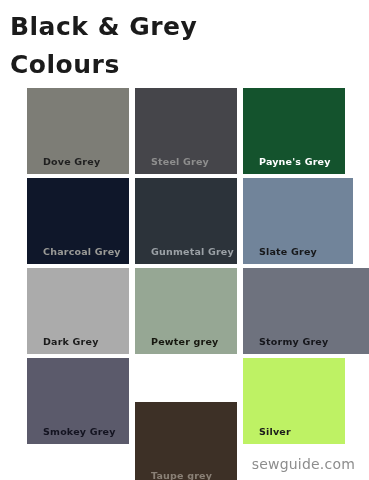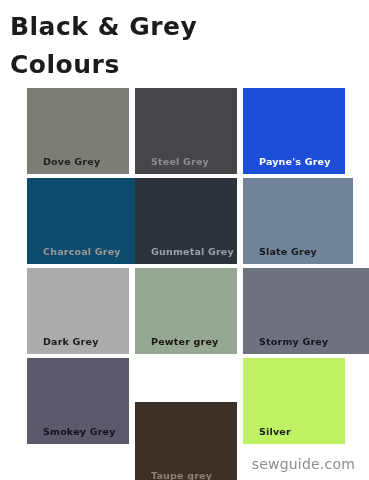--- a/index.html
+++ b/index.html
@@ -79,24 +79,24 @@
   <div class="title" style="color: rgb(27, 27, 27);">Black &amp; Grey
 Colours</div>
 
   <div class="grid">
       <div class="swatch" style="background: rgb(125, 125, 118);">
         <div class="swatch-label" style="color: rgb(31, 31, 31);">Dove Grey</div>
       </div>
       <div class="swatch" style="background: rgb(69, 69, 74);">
         <div class="swatch-label" style="color: rgb(142, 142, 142); text-align: right;">Steel Grey</div>
       </div>
-      <div class="swatch" style="background: #1d4ed8;">
+      <div class="swatch" style="background: #14532d;">
         <div class="swatch-label" style="color: rgb(255, 255, 255);">Payne's Grey</div>
       </div>
-      <div class="swatch" style="background: #0c4a6e; padding-left: 12px;">
+      <div class="swatch" style="background: #0f172a;">
         <div class="swatch-label" style="color: rgb(154, 154, 150);">Charcoal Grey</div>
       </div>
       <div class="swatch" style="background: rgb(44, 51, 58);">
         <div class="swatch-label" style="color: rgb(155, 161, 166);">Gunmetal Grey</div>
       </div>
       <div class="swatch" style="background: rgb(113, 132, 154); padding-left: 8px;">
         <div class="swatch-label" style="color: rgb(23, 24, 26);">Slate Grey</div>
       </div>
       <div class="swatch" style="background: rgb(171, 171, 171);">
         <div class="swatch-label" style="color: rgb(27, 27, 27);">Dark Grey</div>

